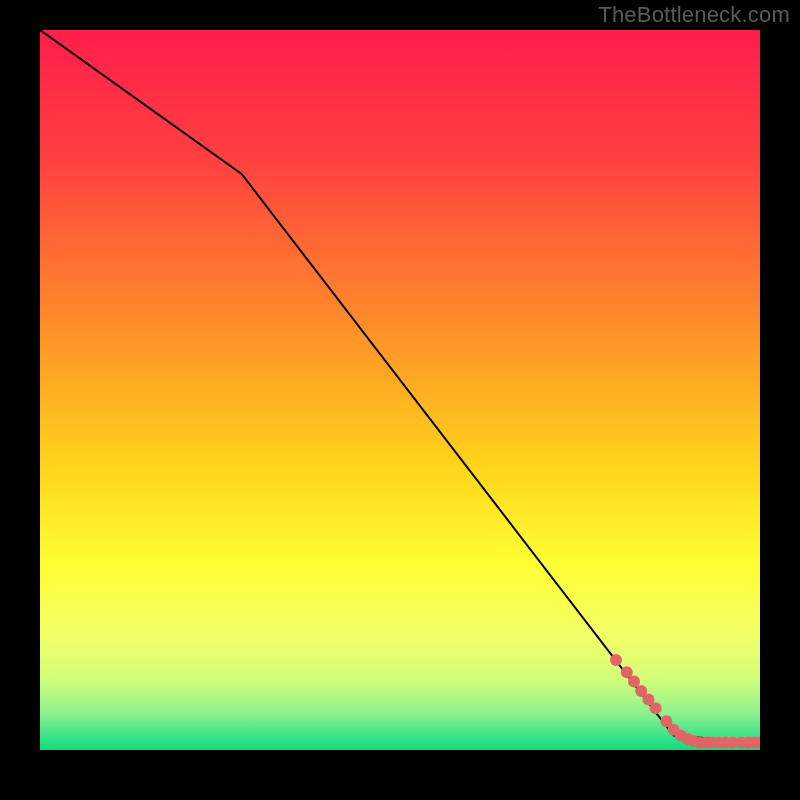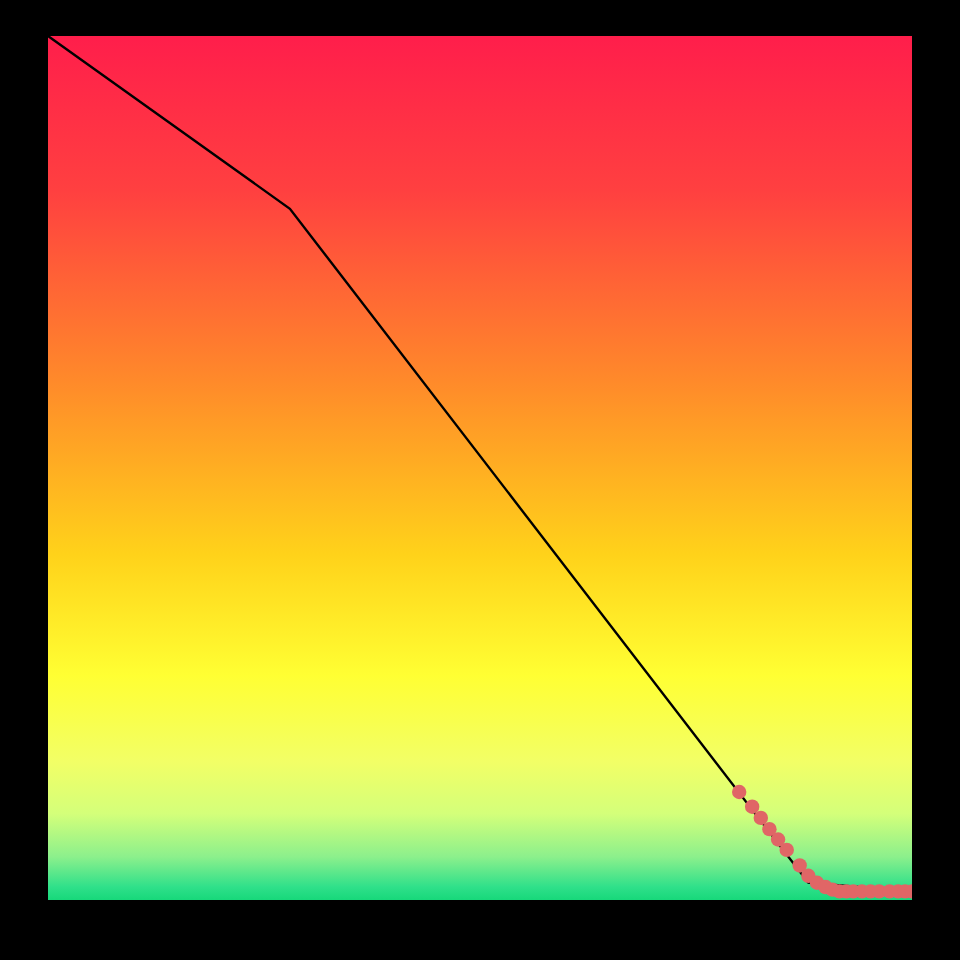--- a/index.html
+++ b/index.html
@@ -35,20 +35,21 @@
     height: 720px;
     overflow: hidden;
     z-index: 1;
   }
   svg { display: block; }
 </style>
 </head>
 <body>
 
 <div class="stage">
+  <div class="watermark">TheBottleneck.com</div>
 
   <div class="plot">
     <svg id="chart-svg" width="720" height="720" viewBox="0 0 720 720" preserveAspectRatio="none">
       <defs>
         <linearGradient id="bg-grad" x1="0" y1="0" x2="0" y2="1">
             <stop offset="0.00%" stop-color="#ff1e4b"></stop>
             <stop offset="18.00%" stop-color="#ff4040"></stop>
             <stop offset="40.00%" stop-color="#ff8a2a"></stop>
             <stop offset="60.00%" stop-color="#ffd21a"></stop>
             <stop offset="74.00%" stop-color="#ffff33"></stop>

